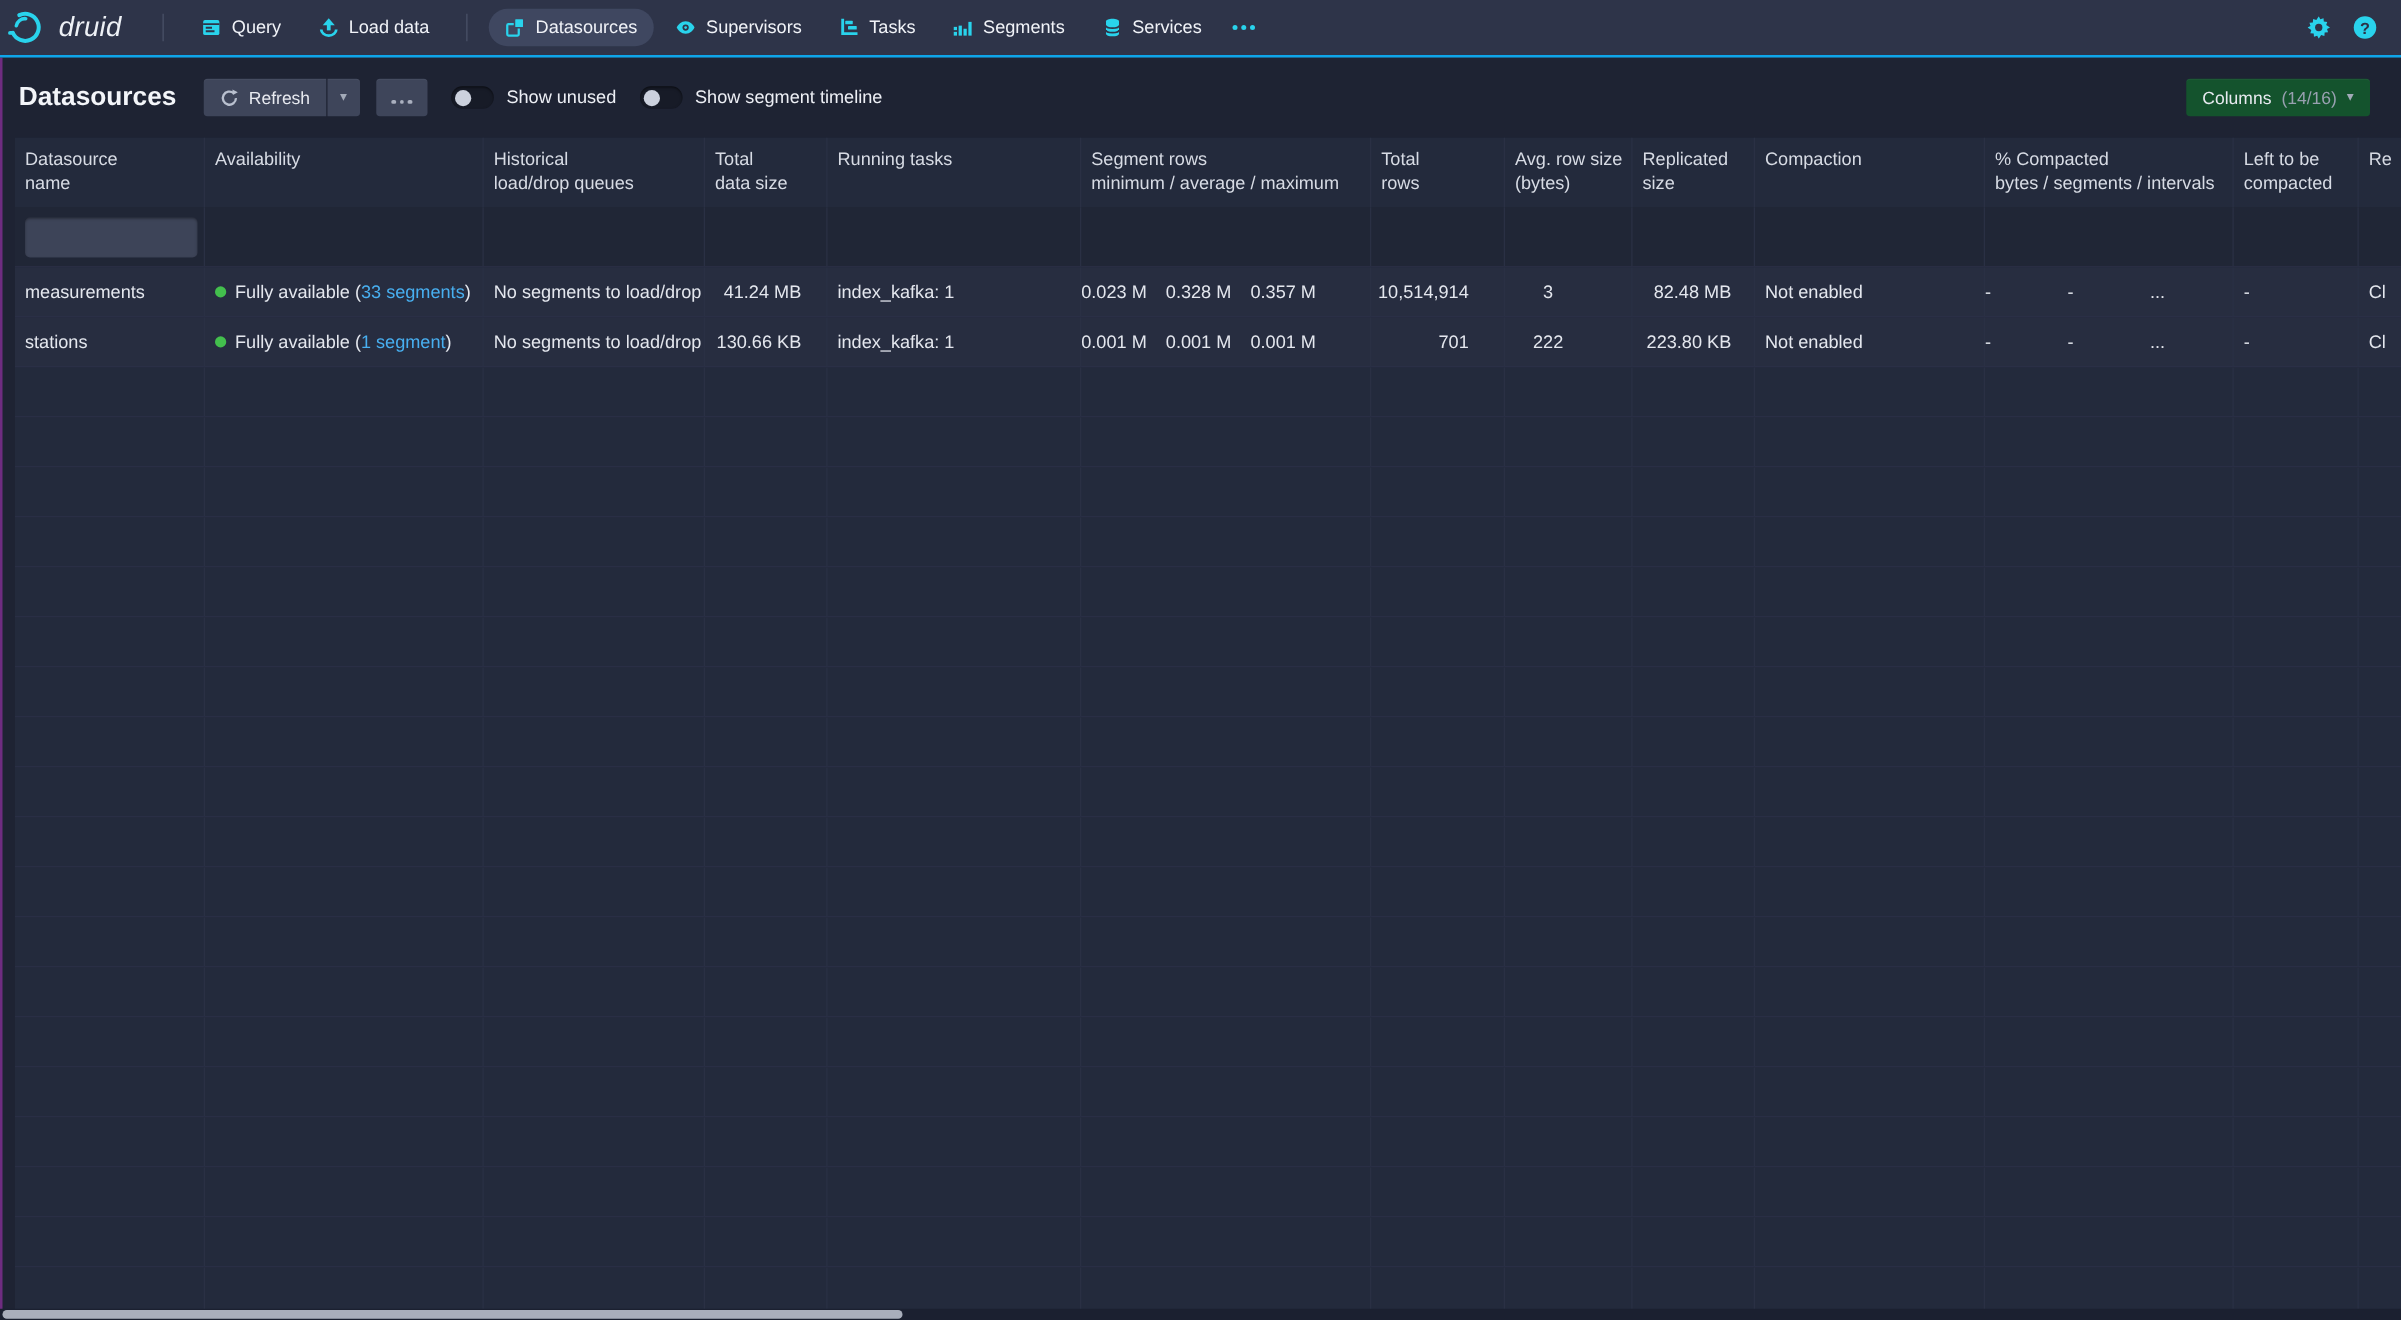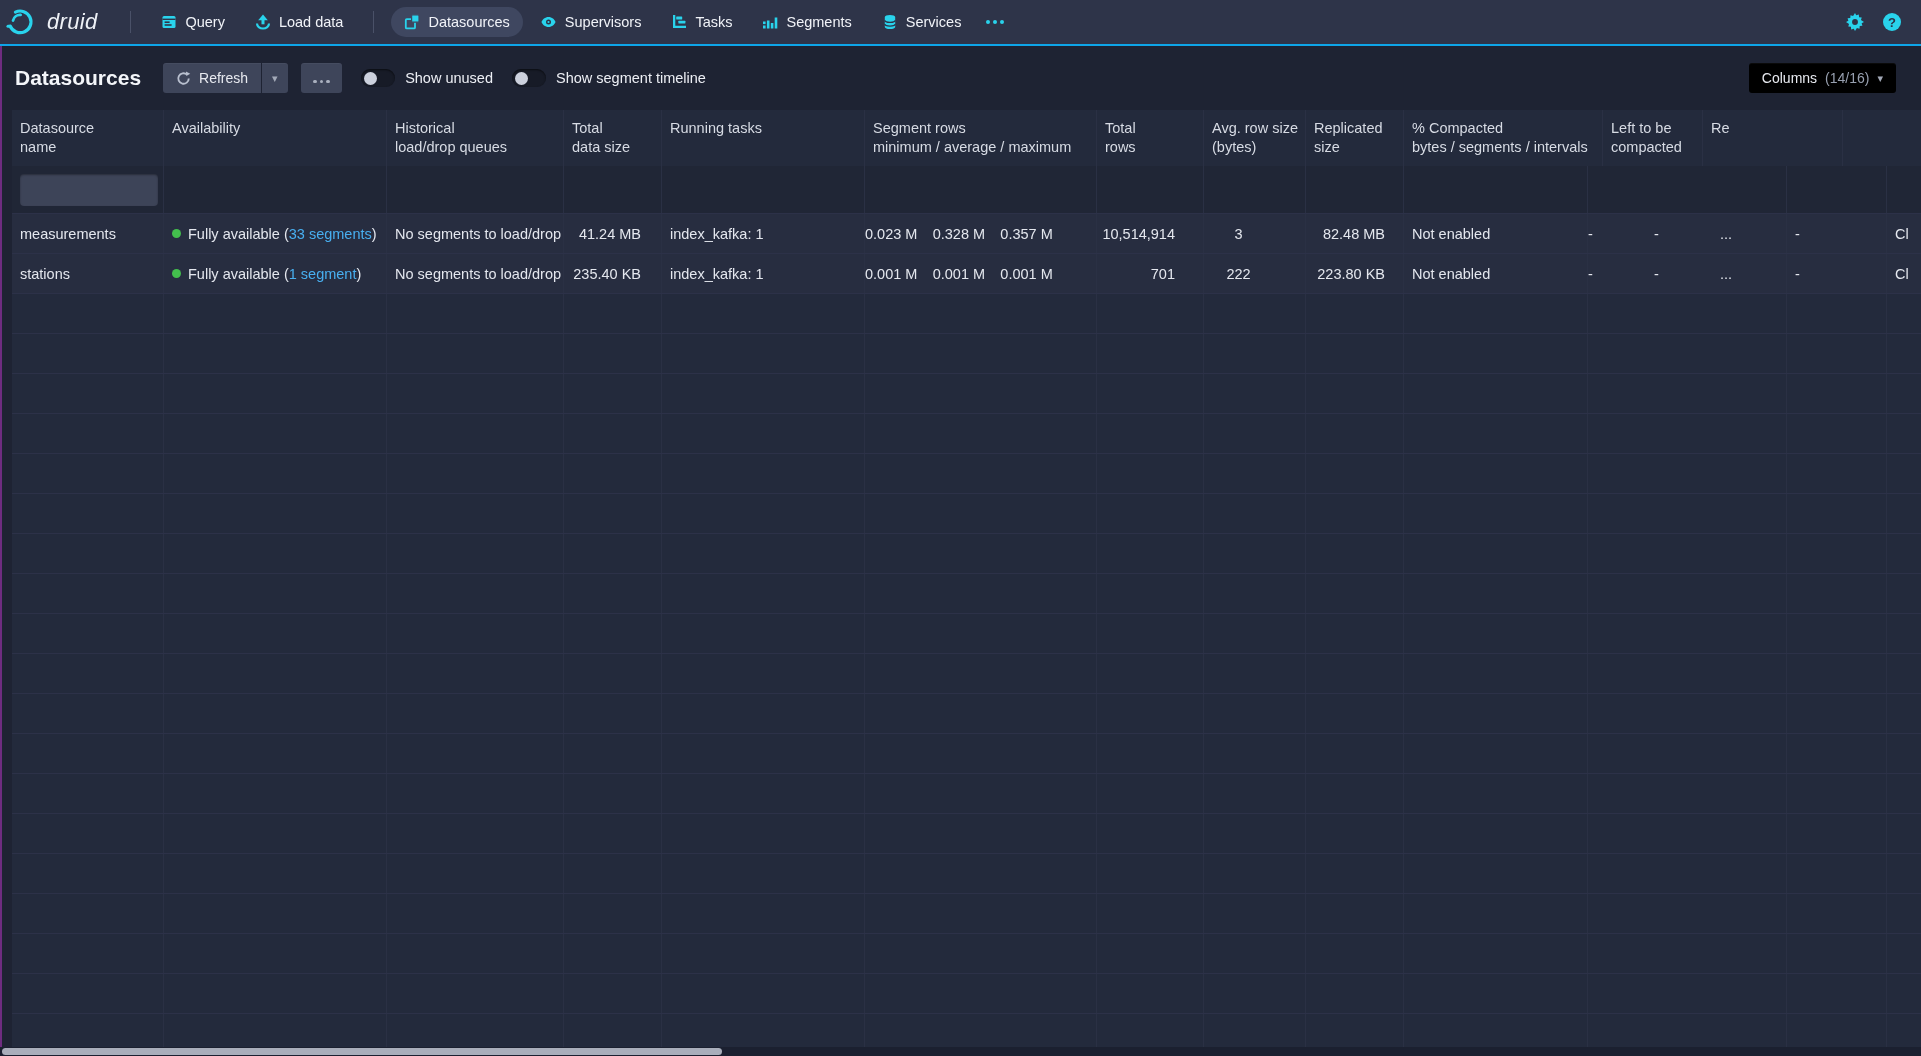--- a/index.html
+++ b/index.html
@@ -61,21 +61,21 @@
   .btn-group .btn:first-child{border-top-right-radius:0;border-bottom-right-radius:0}
   .btn-group .btn:last-child{border-top-left-radius:0;border-bottom-left-radius:0;padding:0 10px}
   .caret{color:#a3aab8;font-size:11px;line-height:1}
   .more-btn{margin-left:13px;padding:0 11px}
   .more-btn i{width:3.5px;height:3.5px;border-radius:50%;background:#aab0bf;margin:0 1.5px;display:inline-block}
   .switch-group{display:flex;align-items:center;margin-left:19px;cursor:pointer}
   .switch{width:34px;height:18px;border-radius:9px;background:#171b27;position:relative;
     box-shadow:inset 0 1px 2px rgba(0,0,0,.55);flex:0 0 auto}
   .switch .knob{position:absolute;left:3px;top:2.5px;width:13px;height:13px;border-radius:50%;background:#ccd1dd}
   .switch-label{margin-left:10px;font-size:14.5px;color:#edeff5;white-space:nowrap}
-  .columns-btn{margin-left:auto;background:#000000}
+  .columns-btn{margin-left:auto;background:#14532d}
   .columns-count{color:var(--muted)}
   
   .table{margin-left:12px;width:1909px;overflow:hidden;font-size:14.5px;position:relative}
   .trow{display:flex;height:40px;background:var(--row-bg);border-bottom:1px solid #2c3148}
   .trow.data{background:var(--data-row-bg);cursor:pointer}
   .thead{display:flex;height:56px;background:var(--row-bg)}
   .filter-row{display:flex;height:48px;background:var(--filter-row-bg);border-bottom:1px solid #2c3148}
   .cell{flex:0 0 auto;border-right:1px solid var(--grid);display:flex;align-items:center;
     padding-left:8px;white-space:nowrap;overflow:hidden}
   .thead .cell{display:block;padding-top:9px;cursor:pointer}
@@ -295,20 +295,24 @@
       <div class="l2">rows</div>
     </div>
     <div class="cell c8">
       <div class="l1">Avg. row size</div>
       <div class="l2">(bytes)</div>
     </div>
     <div class="cell c9">
       <div class="l1">Replicated</div>
       <div class="l2">size</div>
     </div>
+    <div class="cell c10">
+      <div class="l1">Compaction</div>
+      <div class="l2"></div>
+    </div>
     <div class="cell c11">
       <div class="l1">% Compacted</div>
       <div class="l2">bytes / segments / intervals</div>
     </div>
     <div class="cell c12">
       <div class="l1">Left to be</div>
       <div class="l2">compacted</div>
     </div>
     <div class="cell c13">
       <div class="l1">Re</div>
@@ -369,21 +373,21 @@
 
   <div class="trow data">
     <div class="cell c1">stations</div>
     <div class="cell c2">
       <span class="avail-dot"></span>
       <span>Fully available (</span>
         <a class="seg-link">1 segment</a>
         <span>)</span>
     </div>
     <div class="cell c3">No segments to load/drop</div>
-    <div class="cell c4">235.40 KB</div>
+    <div class="cell c4">130.66 KB</div>
     <div class="cell c5">index_kafka: 1</div>
     <div class="cell c6">
       <span class="trio">
           <span>0.001 M</span>
           <span>0.001 M</span>
           <span>0.001 M</span>
         </span>
     </div>
     <div class="cell c7">701</div>
     <div class="cell c8">222</div>

